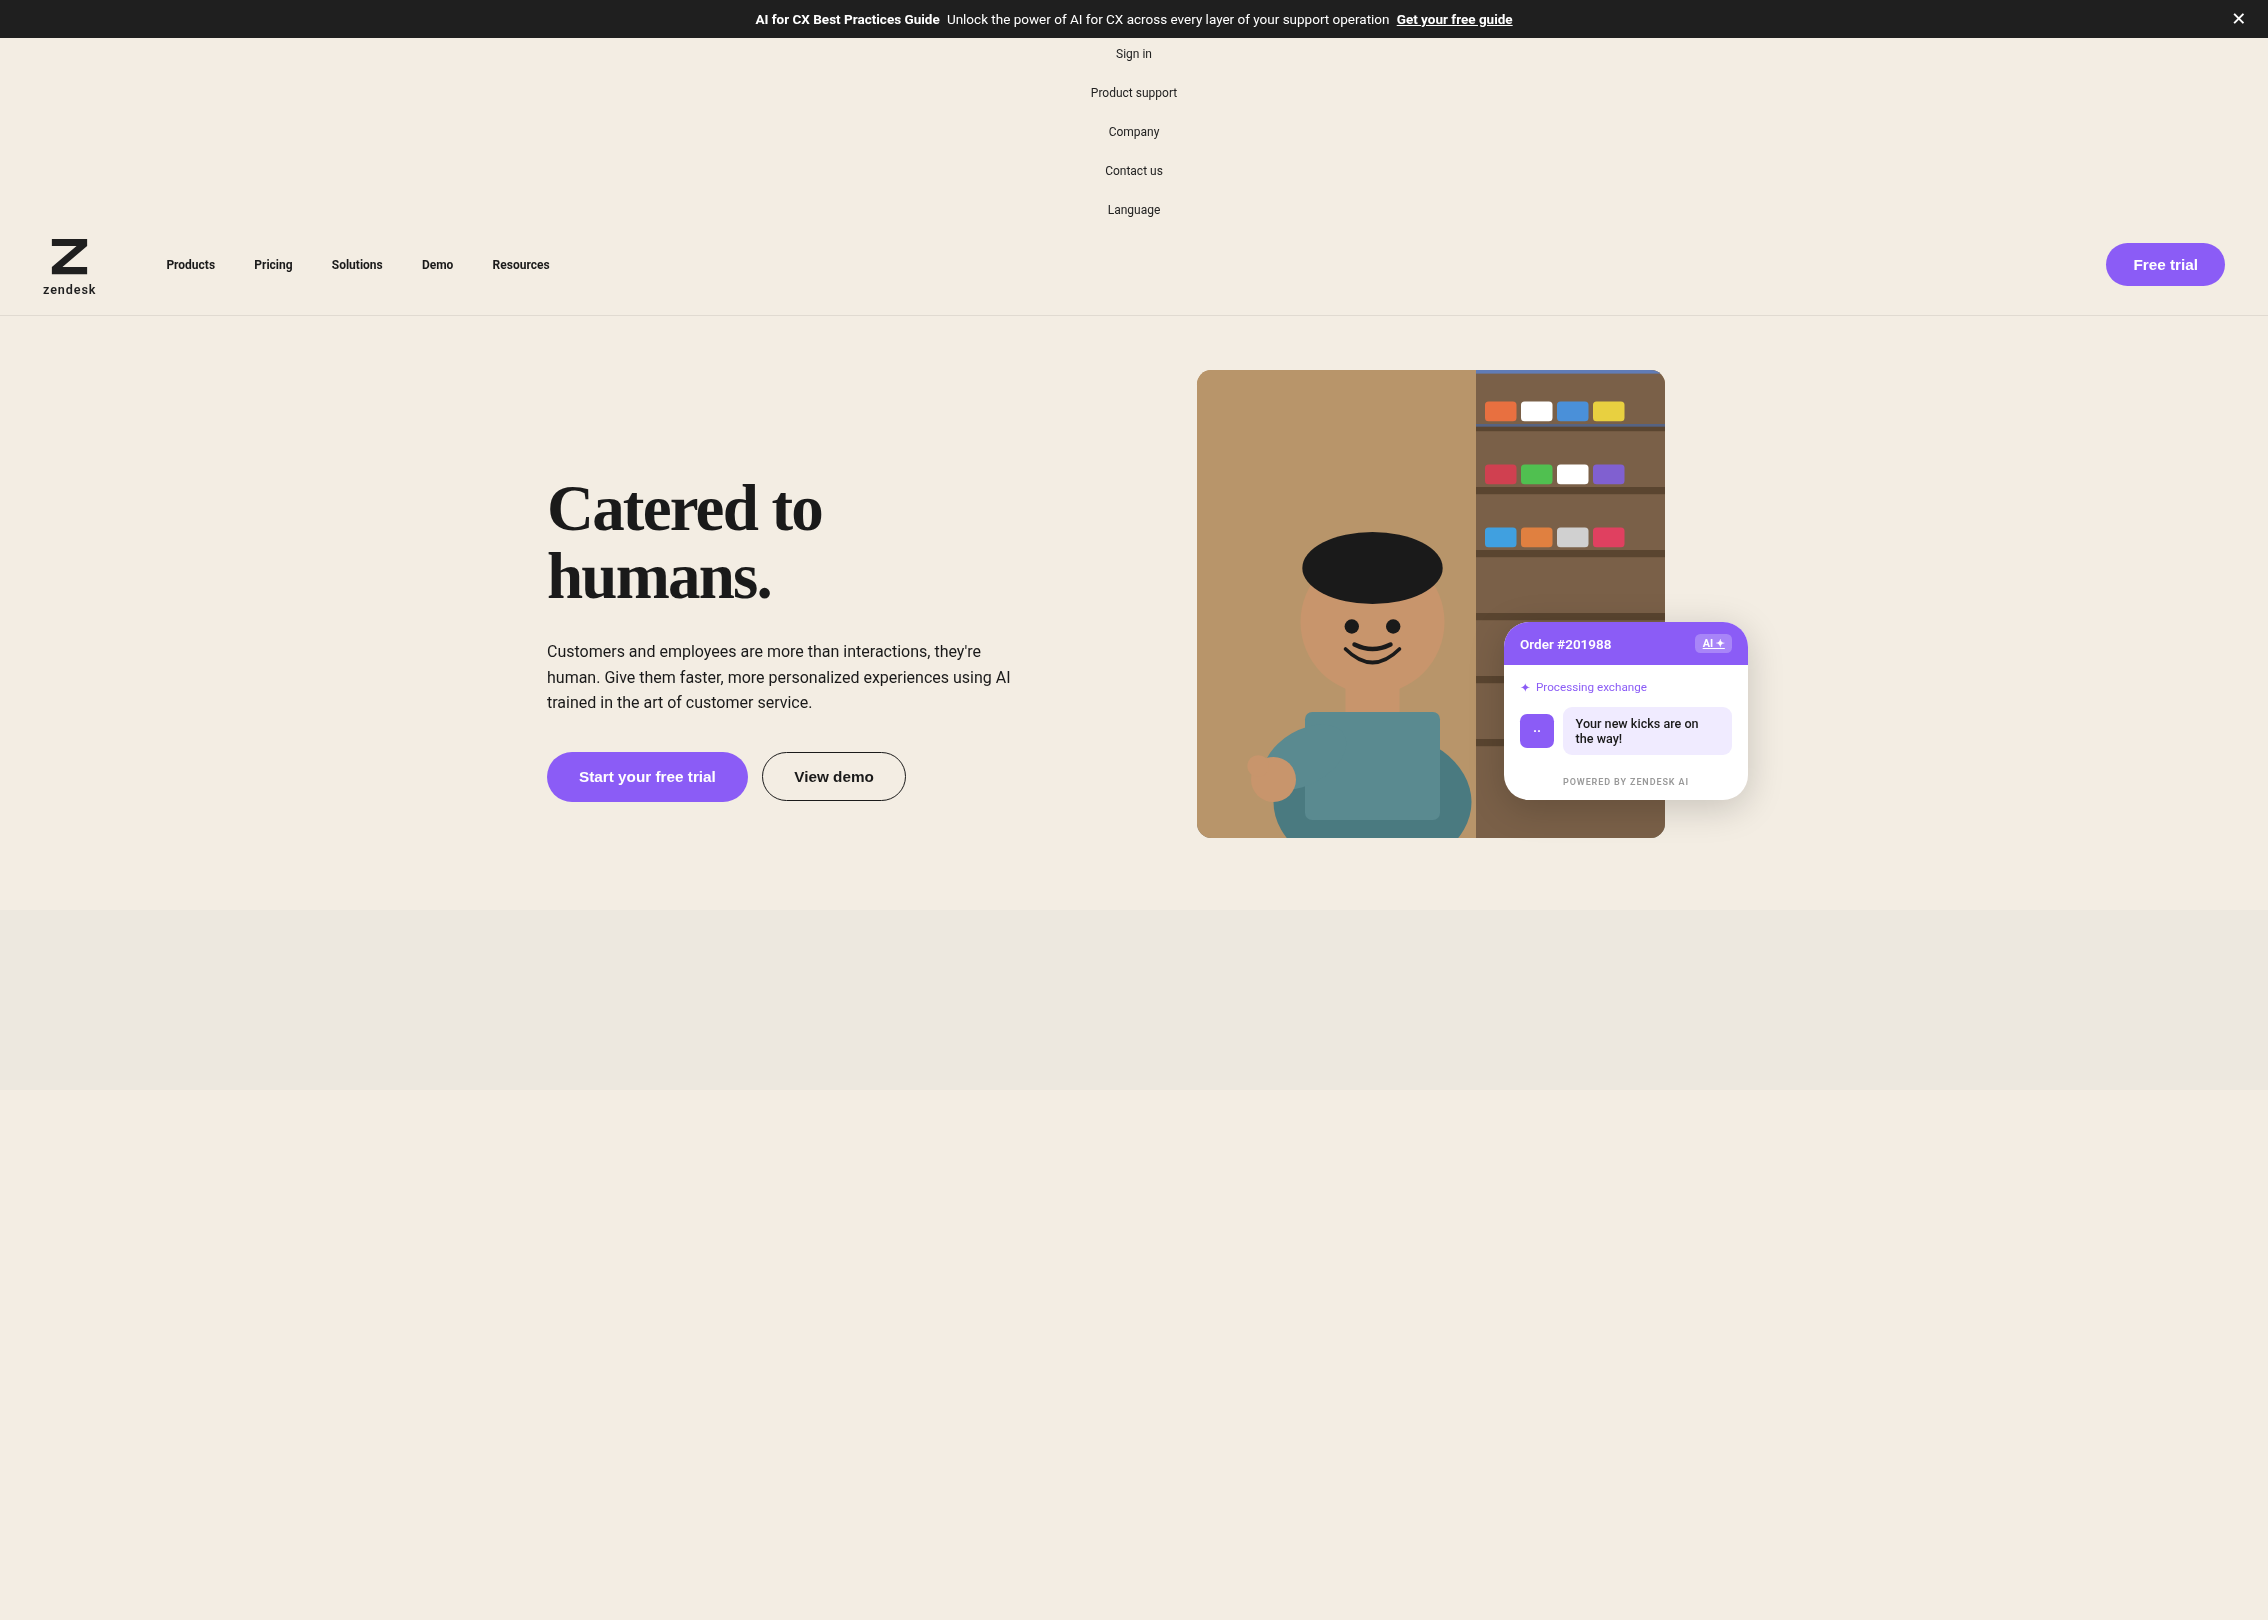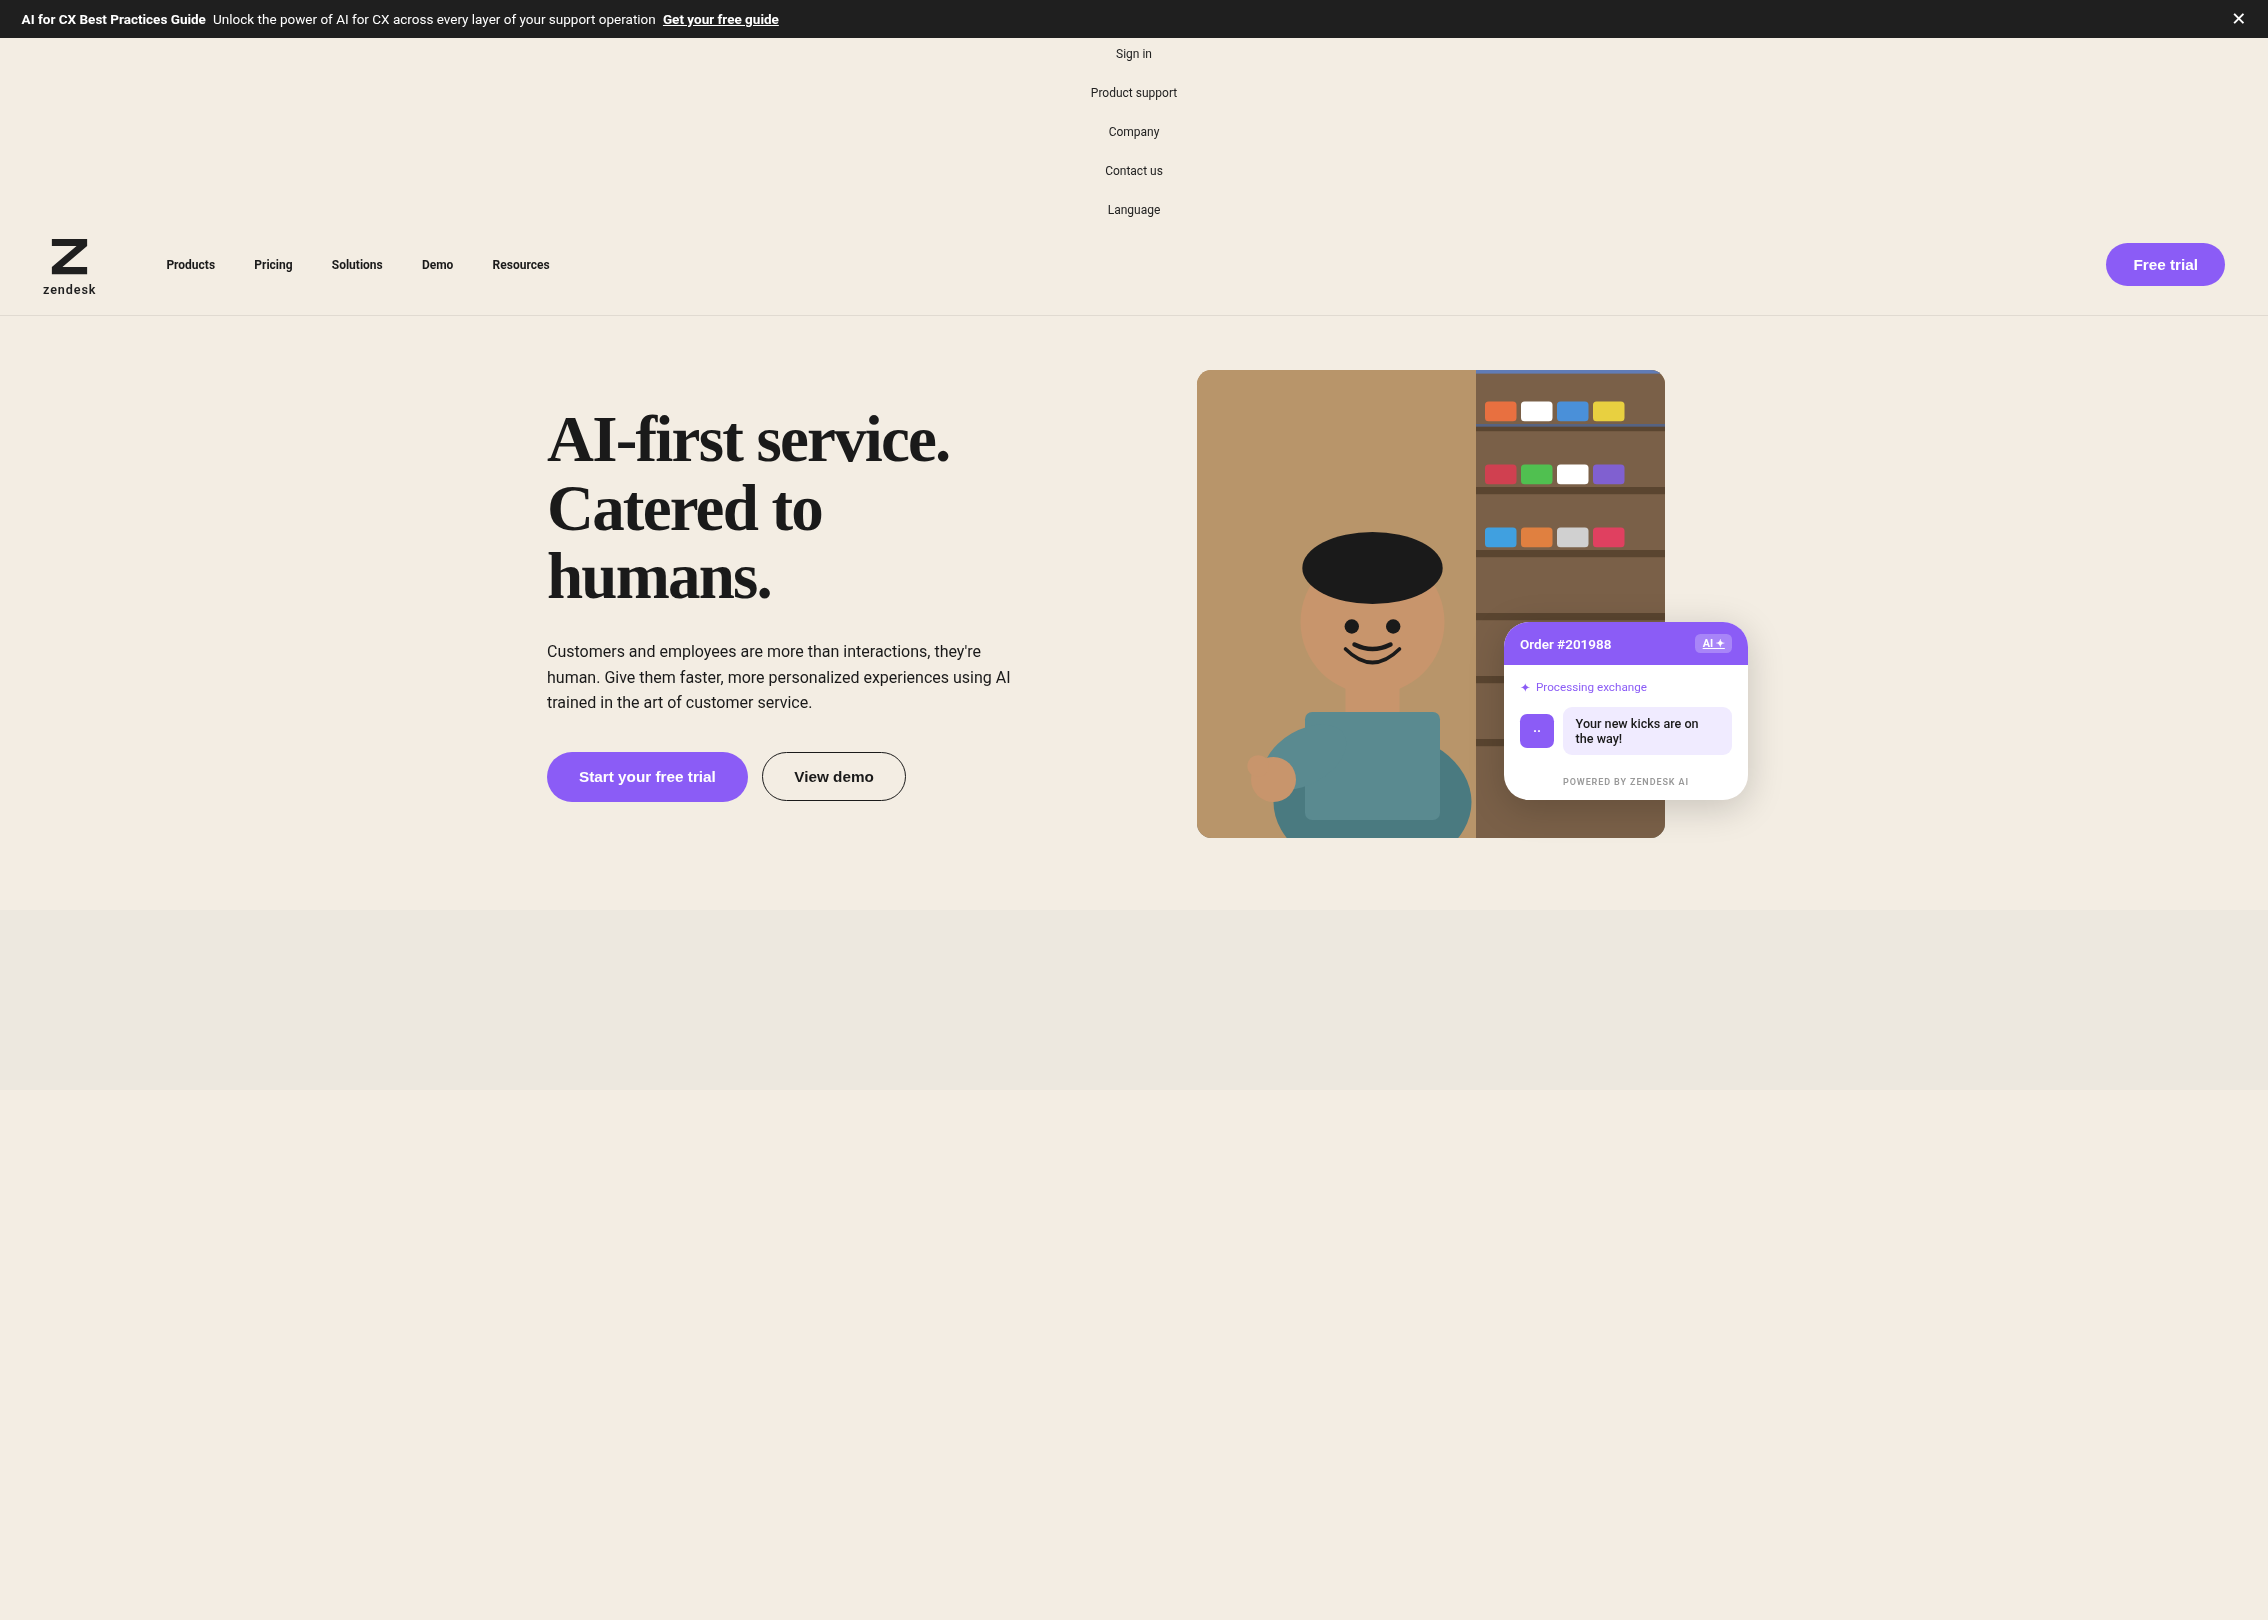--- a/index.html
+++ b/index.html
@@ -10,21 +10,21 @@
       min-height: 100vh;
       overflow-x: hidden;
     }
 
     
     .announcement-bar {
       background: #1f1f1f;
       color: #fff;
       display: flex;
       align-items: center;
-      justify-content: flex-start;
+      justify-content: center;
       gap: 7.2px;
       padding: 10.8px 21.6px;
       font-size: 13.5px;
       position: relative;
     }
     .announcement-bar .bold-text {
       font-weight: 700;
     }
     .announcement-bar .normal-text {
       font-weight: 400;
@@ -320,21 +320,21 @@
     <a class="nav-link">Demo</a>
     <a class="nav-link">Resources</a>
   </nav>
 
   <button class="free-trial-btn">Free trial</button>
 </header>
 
 <section class="hero">
   <div class="hero-left">
     <h1 class="hero-title">
-      <span>AI-first service.</span><br>
+      <br>
       <span>Catered to</span><br>
       <span>humans.</span>
     </h1>
     <p class="hero-desc">Customers and employees are more than interactions, they're human. Give them faster, more personalized experiences using AI trained in the art of customer service.</p>
     <div class="hero-buttons">
       <button class="btn-primary">Start your free trial</button>
       <button class="btn-secondary">View demo</button>
     </div>
   </div>
 

